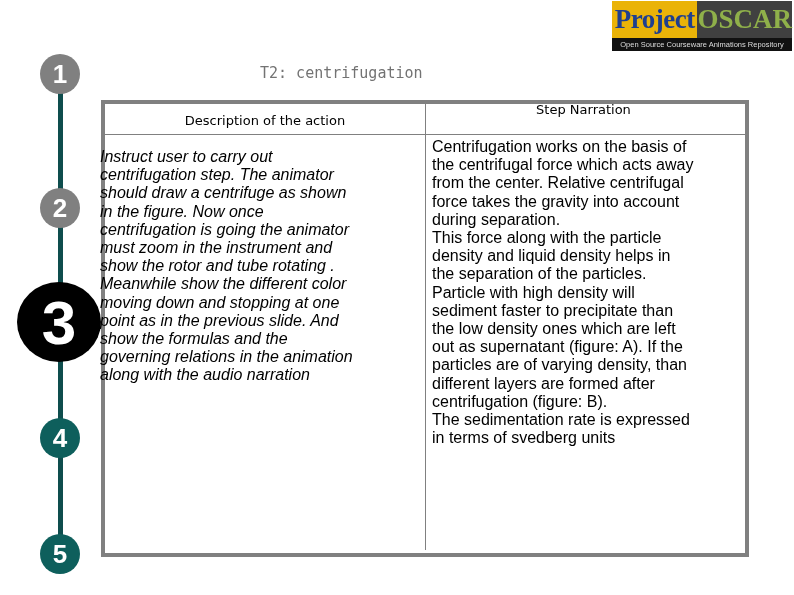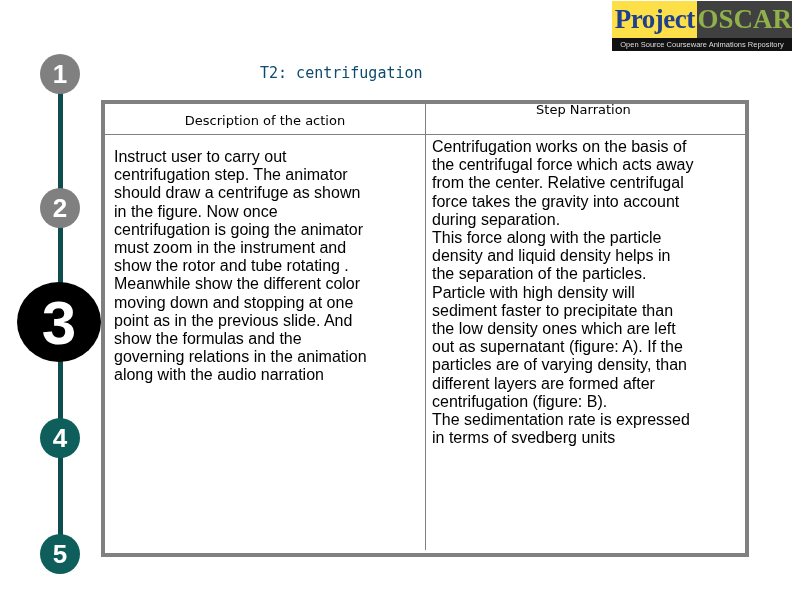--- a/index.html
+++ b/index.html
@@ -7,21 +7,21 @@
       width: 794px; height: 595px; position: relative; overflow: hidden;
       background: #ffffff;
       font-family: "Liberation Sans", sans-serif;
     }
     .logo {
       position: absolute; left: 612px; top: 1px; width: 180px; height: 50px;
       display: flex; flex-direction: column;
     }
     .logo-top { display: flex; height: 37px; }
     .logo-project {
-      background: #fde047; color: #1f3f8f; font-family: "Liberation Serif", serif;
+      background: #eab308; color: #1f3f8f; font-family: "Liberation Serif", serif;
       font-weight: bold; font-size: 27px; width: 88px; display: flex;
       align-items: center; justify-content: center; letter-spacing: -0.5px;
     }
     .logo-oscar {
       background: #404040; color: #8fb04a; font-family: "Liberation Serif", serif;
       font-weight: bold; font-size: 27px; flex: 1; display: flex;
       align-items: center; justify-content: center;
     }
     .logo-sub {
       background: #111; color: #ddd; font-size: 7.5px; height: 13px;
@@ -43,21 +43,21 @@
     .c5 { left: 40px; top: 534px; width: 40px; height: 40px; background: #0e5f5c; font-size: 26px; }
 
     .step-label {
       position: absolute; left: 103px; top: 50px;
       font-family: Liberation Sans, sans-serif; font-size: 40px; color: #6d28d9;
       letter-spacing: -0.5px;
       margin-top: 47px;
     }
     .task-label {
       position: absolute; left: 260px; top: 64px;
-      font-family: "DejaVu Sans Mono", monospace; font-size: 15px; color: #0c4a6e;
+      font-family: "DejaVu Sans Mono", monospace; font-size: 15px; color: #737373;
     }
     .table-frame {
       position: absolute; left: 101px; top: 100px; width: 640px; height: 449px;
       border-top: 4px solid #808080; border-left: 4px solid #808080;
       border-right: 4px solid #808080; border-bottom: 4px solid #808080;
       background: #fff;
     }
     .header-sep {
       position: absolute; left: 105px; top: 134px; width: 640px; height: 1px; background: #808080;
     }
@@ -67,21 +67,21 @@
     .th {
       position: absolute; font-family: "DejaVu Sans", sans-serif; font-size: 13px; color: #000;
       text-align: center;
     }
     .th-desc { left: 105px; width: 320px; top: 113px; }
     .th-audio { left: 426px; width: 315px; top: 102px; }
     .cell-text {
       position: absolute; font-size: 16px; line-height: 18.2px; color: #000;
       white-space: pre-line;
     }
-    .cell-desc { left: 114px; top: 148px; width: 300px; }
+    .cell-desc { left: 100px; top: 148px; width: 300px; font-style: italic; }
     .cell-audio { left: 432px; top: 138px; width: 305px; }
   </style>
 </head>
 <body>
 
 <div class="logo">
   <div class="logo-top">
     <div class="logo-project">Project</div>
     <div class="logo-oscar">OSCAR</div>
   </div>

